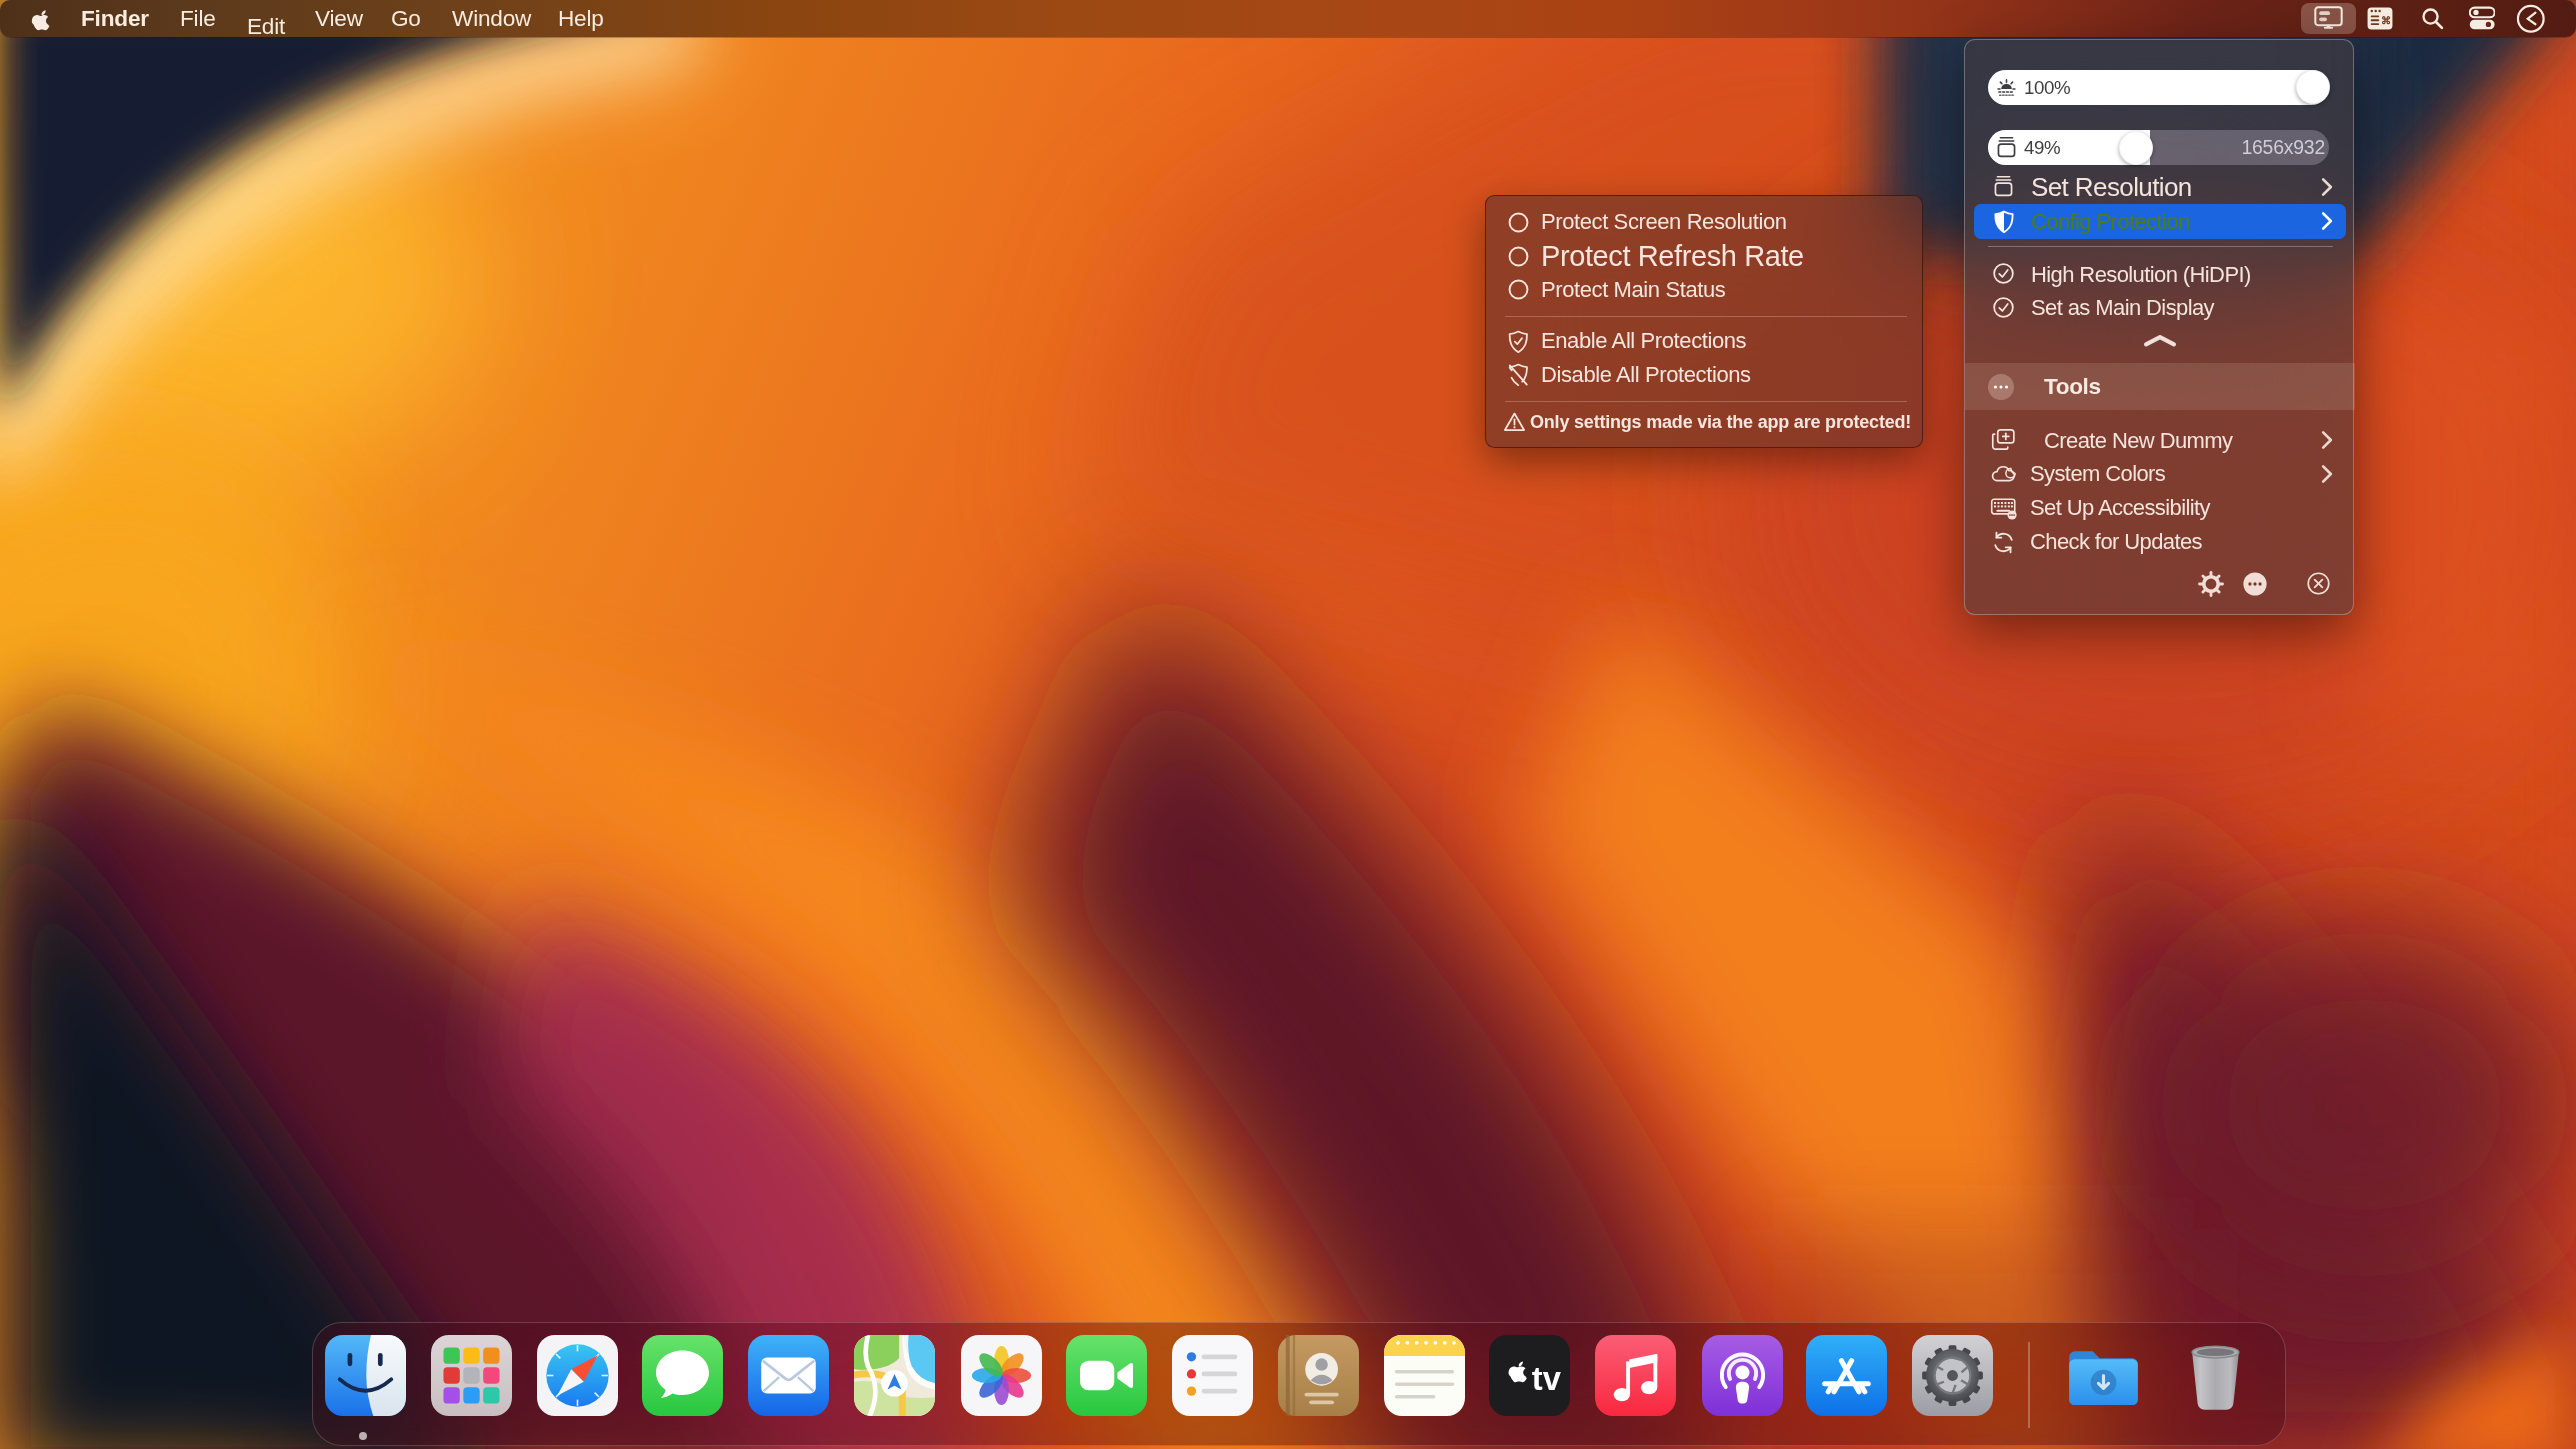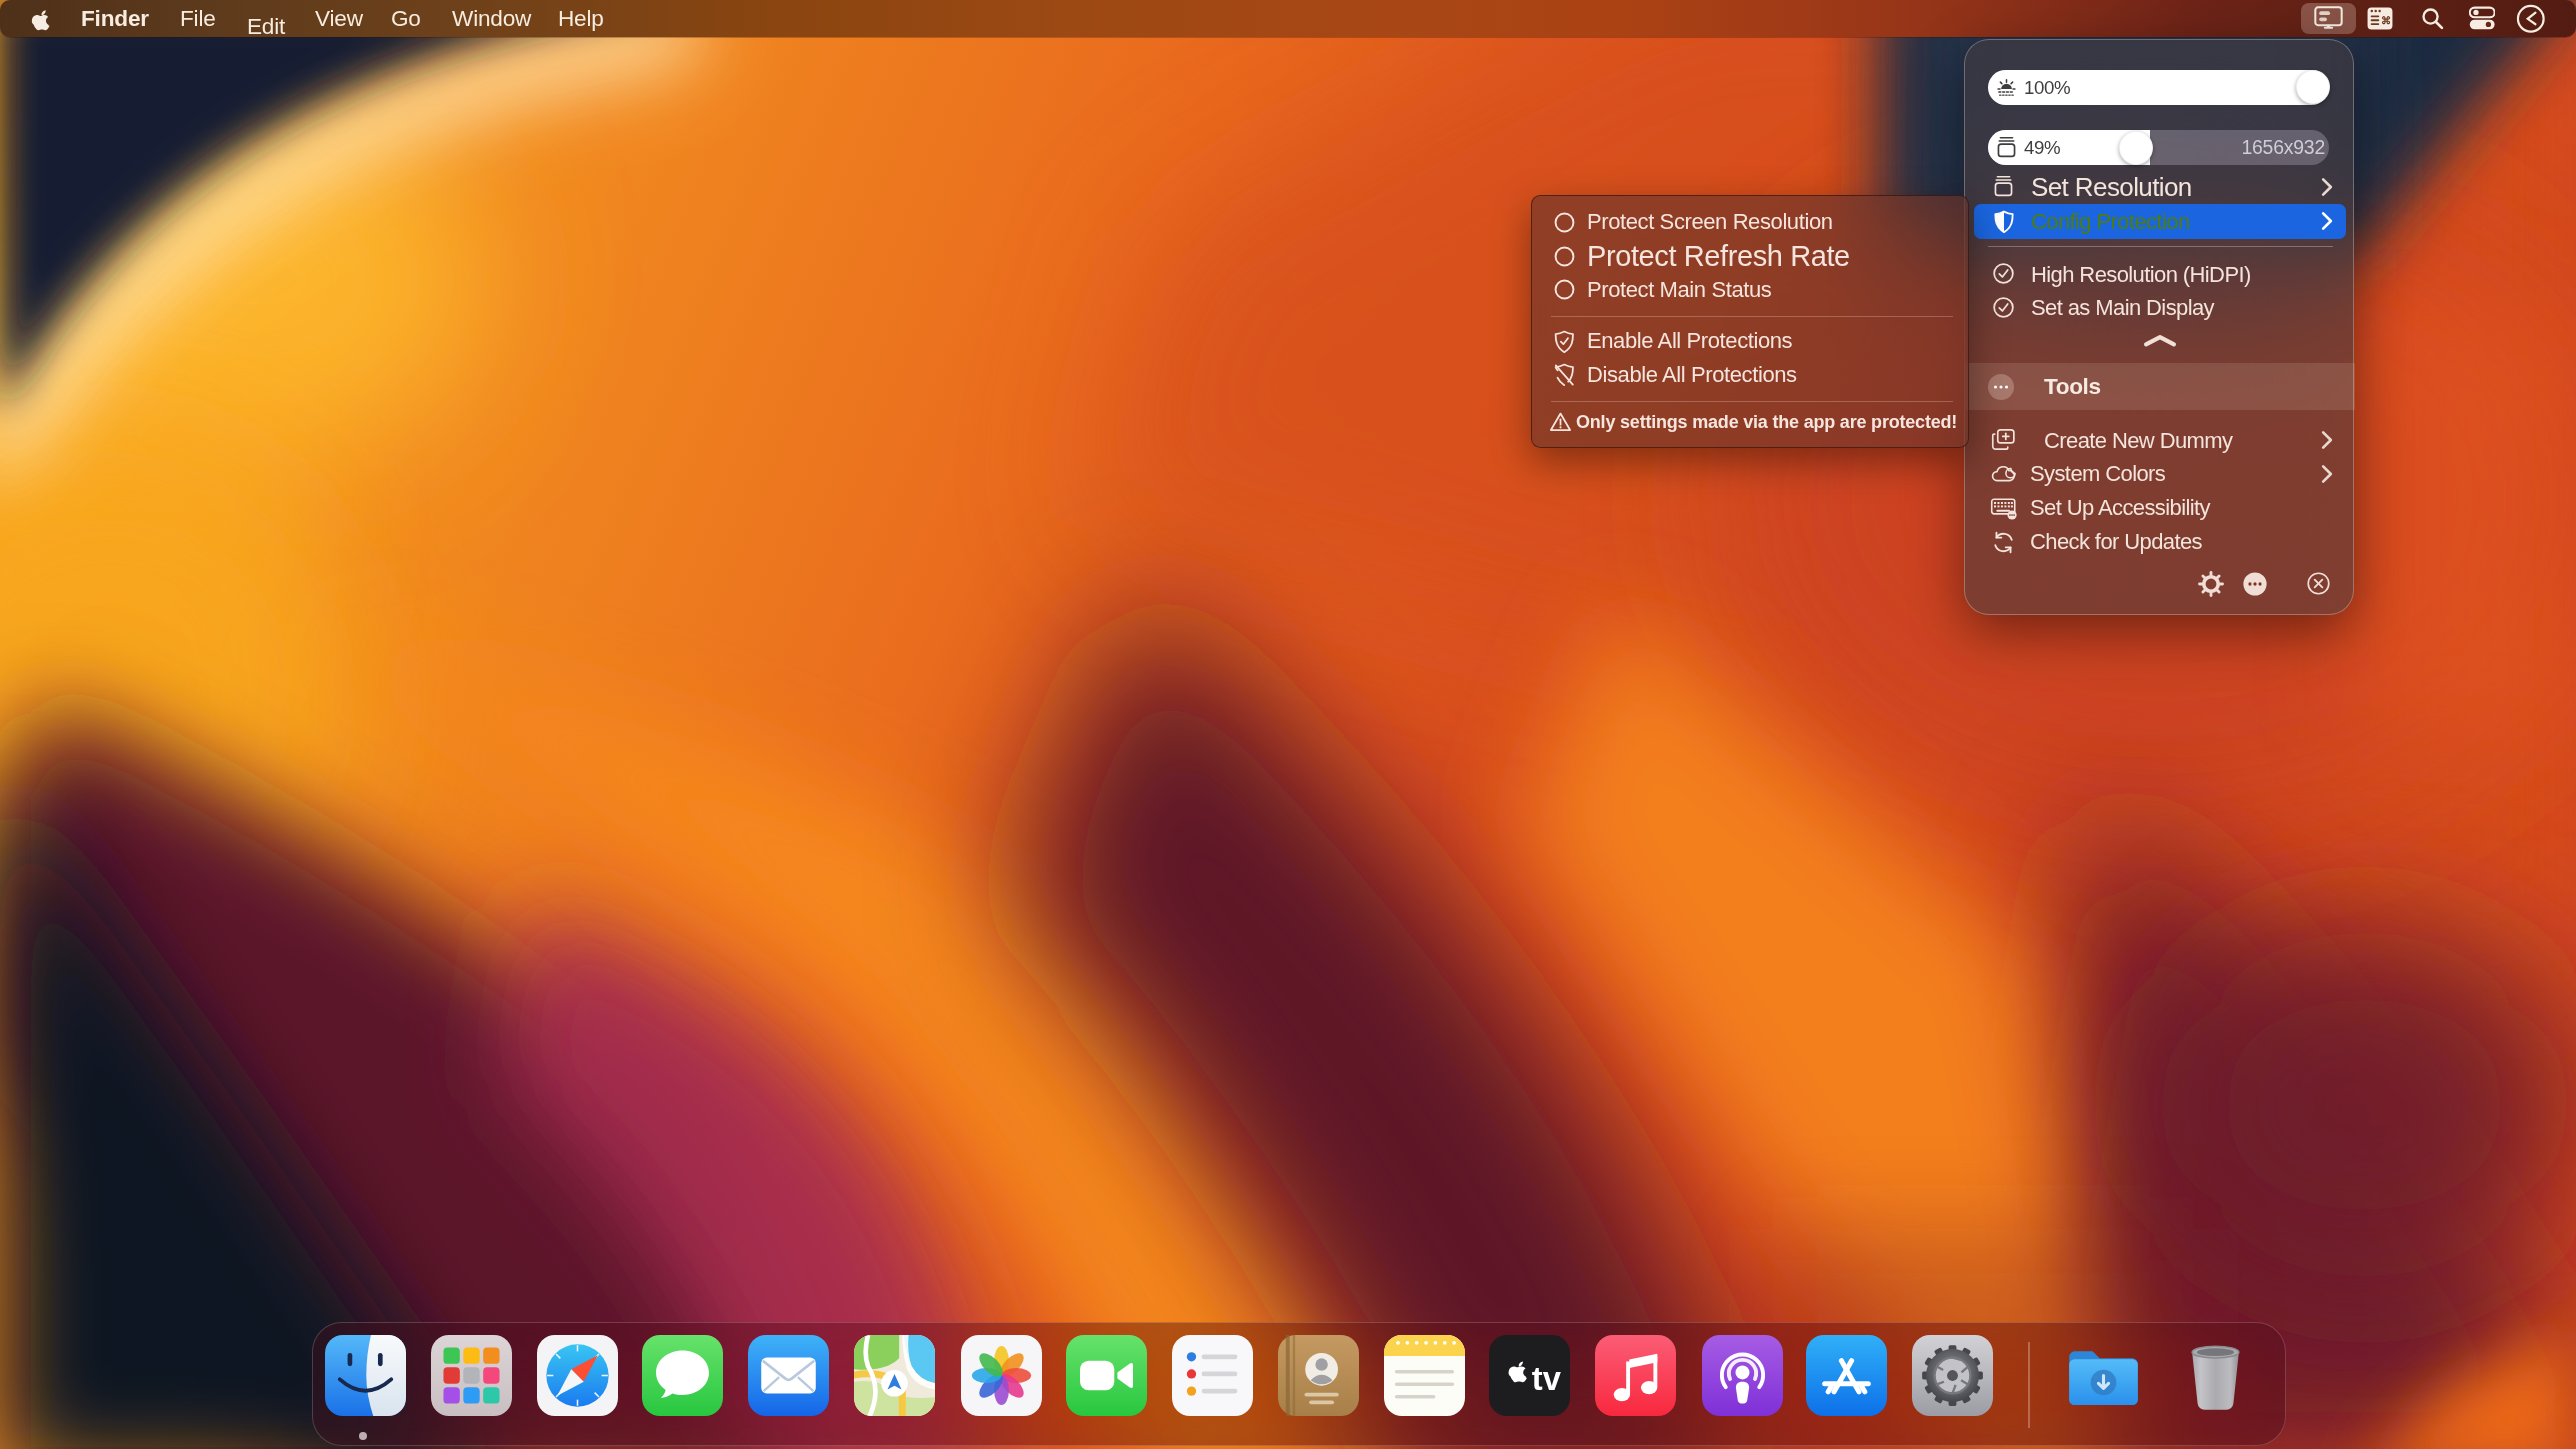--- a/index.html
+++ b/index.html
@@ -11,26 +11,26 @@
     background:linear-gradient(90deg,#4e3019 0%,#5d3a1c 8%,#6e411a 18%,#8a4510 30%,#9d4914 42%,#a84715 54%,#ab4214 63%,#a03a17 70%,#8c3019 78%,#6f2418 85%,#5e2014 92%,#531c12 100%);
     display:flex;align-items:center;color:#f7ecdf;font-size:22.6px;letter-spacing:-0.4px;box-shadow:0 0.8px 0 rgba(40,10,5,0.35);border-radius:10px;}
   
   #dock{position:absolute;left:312px;top:1322px;width:1974px;height:124px;border-radius:29.6px;
     background:rgba(68,16,28,0.40);backdrop-filter:blur(47px) saturate(1.3);
     border:0.8px solid rgba(255,255,255,0.18);}
   .dicon{position:absolute;top:1335px;width:81px;height:81px;}
   #dockdot{position:absolute;left:359px;top:1432px;width:7.8px;height:7.8px;border-radius:3.9px;background:rgba(235,225,225,0.75);}
   #dockdiv{position:absolute;left:2028px;top:1342px;width:1.6px;height:86px;background:rgba(255,240,240,0.28);}
   
-  #panel{position:absolute;z-index:4;left:1964px;top:39px;width:390px;height:576px;border-radius:25px;
+  #panel{position:absolute;z-index:4;left:1964px;top:39px;width:390px;height:576px;border-radius:11px;
     background:rgba(68,58,62,0.58);backdrop-filter:blur(78px) saturate(1.05);
     border:1.2px solid rgba(255,255,255,0.28);
     box-shadow:0 17px 54px rgba(0,0,0,0.45);padding-left:32px;}
   
-  #submenu{position:absolute;z-index:6;left:1531px;top:195px;width:438px;height:253px;border-radius:9.3px;
+  #submenu{position:absolute;z-index:6;left:1485px;top:195px;width:438px;height:253px;border-radius:9.3px;
     background:rgba(100,52,44,0.62);backdrop-filter:blur(47px) saturate(1.0);
     border:1.2px solid rgba(30,10,5,0.55);
     box-shadow:0 14px 39px rgba(0,0,0,0.4);}
   .ssep{position:absolute;left:18.7px;width:402px;height:1.2px;background:rgba(255,230,220,0.25);}
 </style>
 </head>
 <body>
 <div id="screen">
 <svg id="bg" viewBox="0 0 3312 1864" preserveAspectRatio="none">
   <defs>

